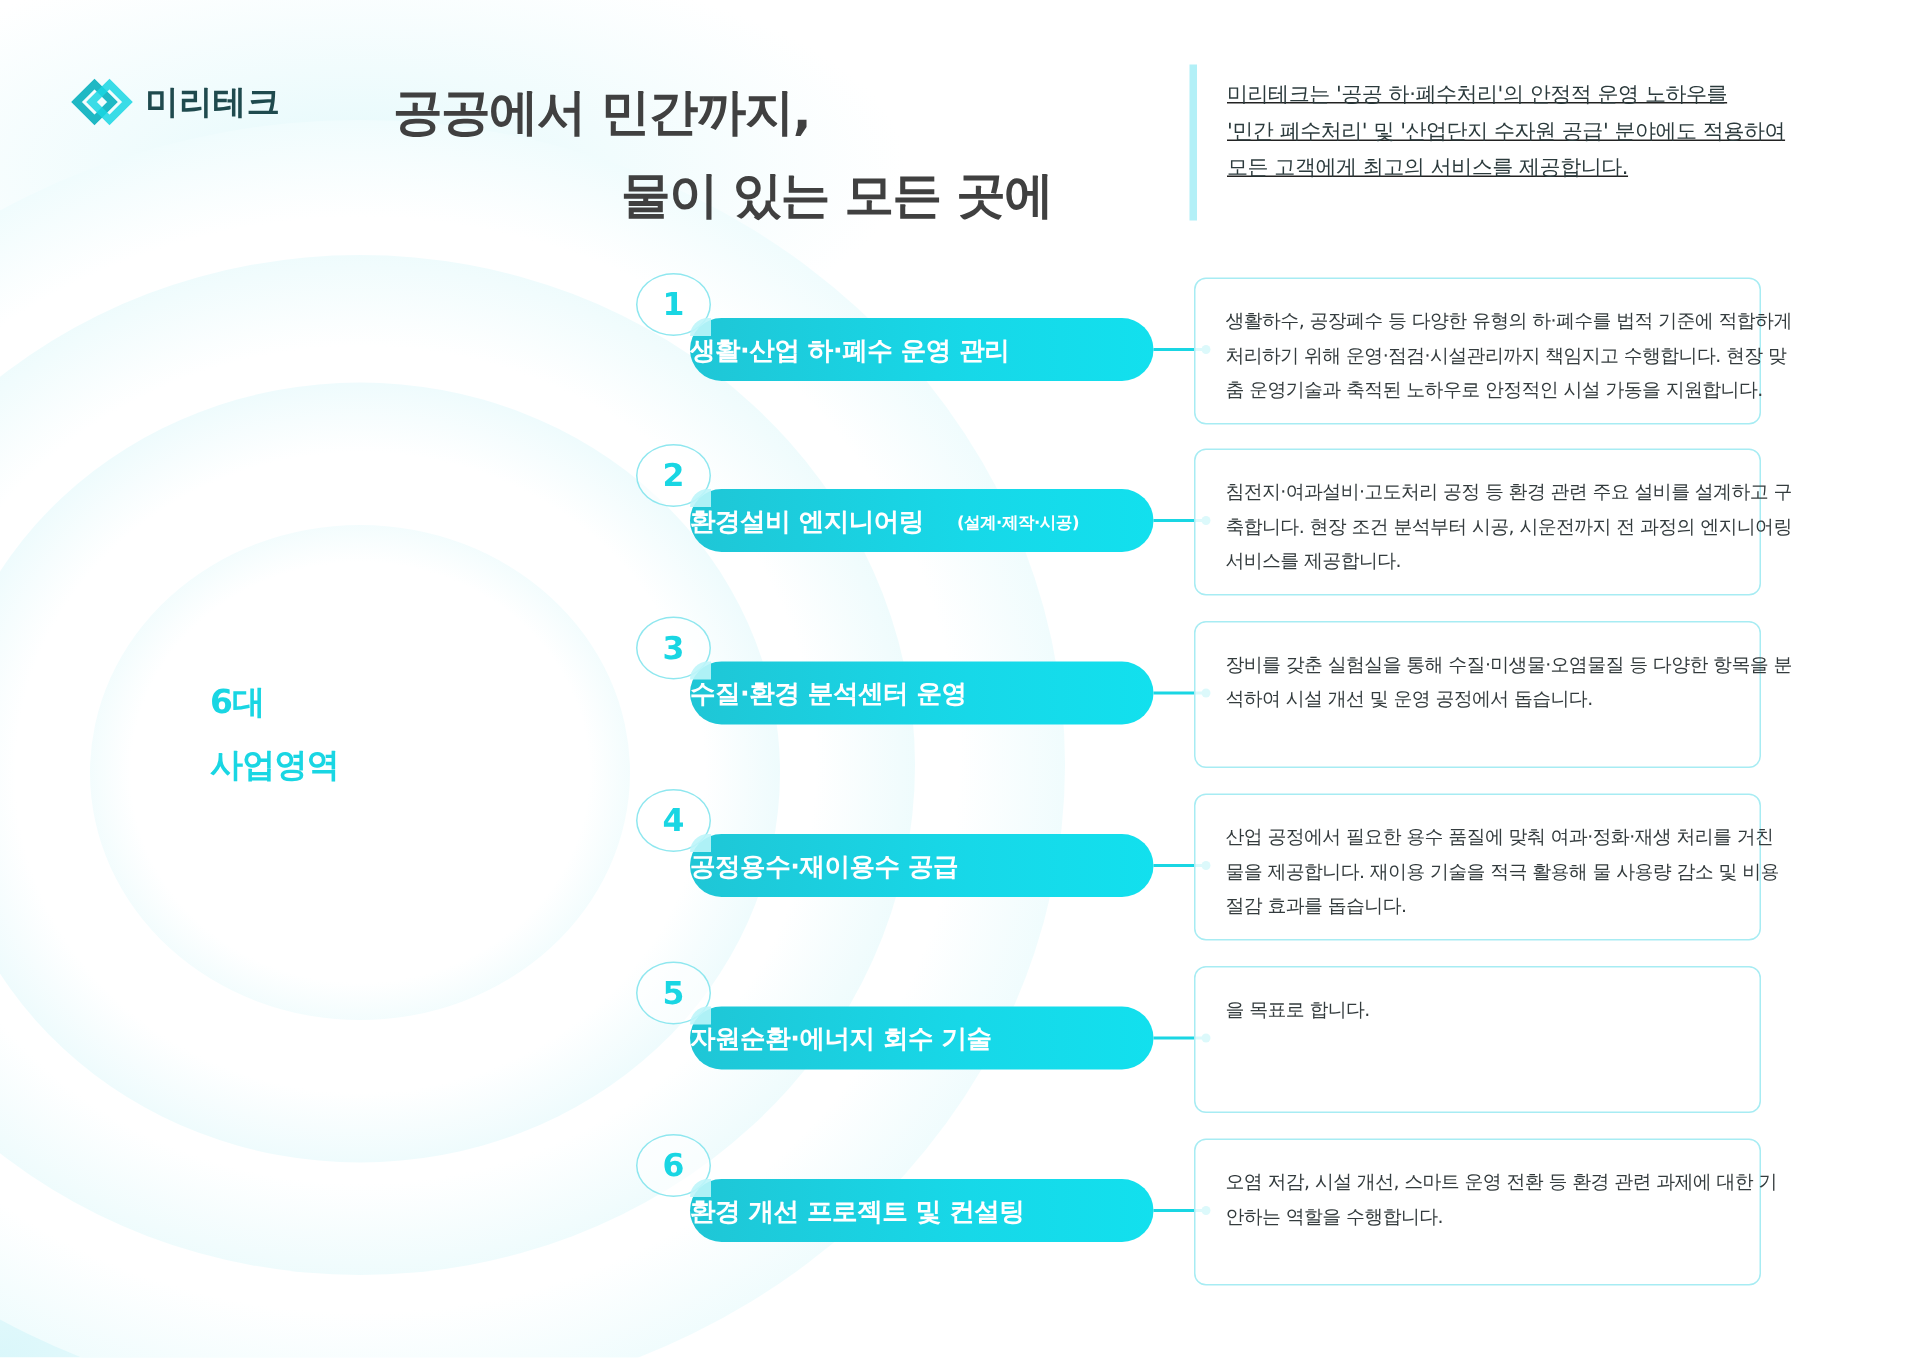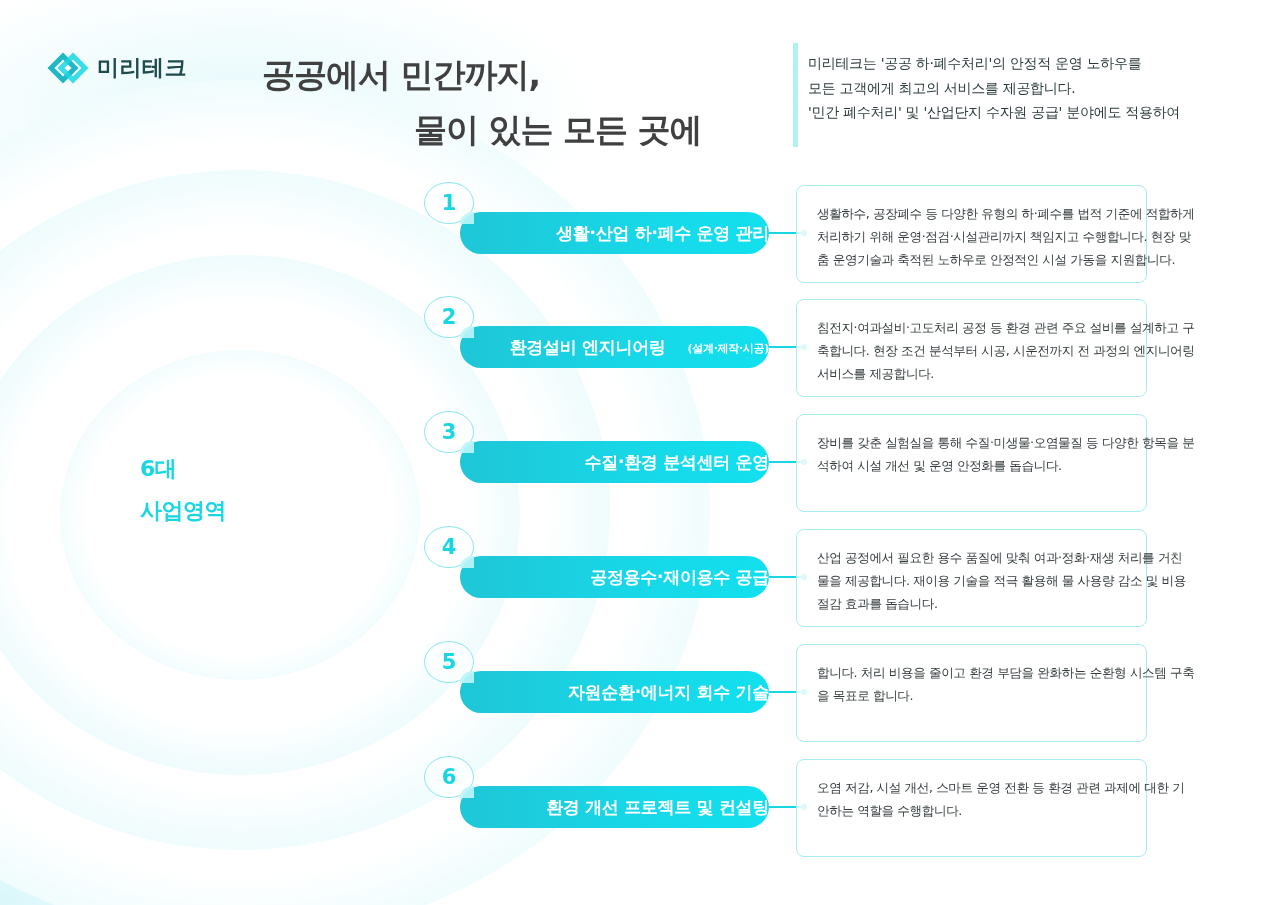--- a/index.html
+++ b/index.html
@@ -48,21 +48,21 @@
       position: absolute; z-index: 2; font-weight: bold; color: #404040;
       font-family: "DejaVu Sans", sans-serif;
       font-size: 33px; letter-spacing: -1px; line-height: 50px;
     }
     .title.l1 { left: 262px; top: 50px; }
     .title.l2 { left: 414px; top: 105px; }
 
     
     .intro {
       position: absolute; left: 793px; top: 43px; width: 450px; height: 104px; z-index: 2;
-      border-left: 5px solid #b2f0f7; padding-left: 10px; padding-top: 8px;
+      border-left: 5px solid #b2f0f7; padding-left: 20px; padding-top: 8px; text-decoration: underline;
     }
     .intro p {
       font-size: 14px; line-height: 24.5px; color: #2b3a3c; white-space: nowrap;
       letter-spacing: -0.3px;
     }
 
     
     .center-label {
       position: absolute; left: 140px; top: 448px; width: 200px; z-index: 2;
       text-align: left; color: #19d6e3; font-weight: bold;
@@ -75,39 +75,39 @@
       position: absolute; left: 424px; top: 0px; width: 50px; height: 42px;
       border: 1.5px solid #8fe7ef; border-radius: 50%;
       background: rgba(255,255,255,0.6);
       display: flex; align-items: center; justify-content: center;
       color: #19d6e3; font-size: 21px; font-weight: bold;
     }
     .pill {
       position: absolute; left: 460px; top: 30px; width: 309px; height: 42px;
       border-radius: 21px;
       background: linear-gradient(90deg, #1fc6d6 0%, #17d8e8 60%, #12e0ee 100%);
-      display: flex; align-items: center; justify-content: flex-end;
+      display: flex; align-items: center; justify-content: flex-start;
       color: #ffffff; font-weight: bold; font-size: 17px; letter-spacing: -0.3px;
       white-space: nowrap;
     }
     .pill .sub { font-size: 11px; font-weight: bold; margin-left: 22px; margin-top: 3px; }
     .overlap {
       position: absolute; left: 460px; top: 30px; width: 14px; height: 12px;
       background: rgba(190,245,250,0.9); border-top-left-radius: 12px;
     }
     .connector {
       position: absolute; left: 769px; top: 50px; width: 36px; height: 1.5px;
       background: #19d6e3;
     }
     .dot {
       position: absolute; left: 801px; top: 47.5px; width: 6px; height: 6px;
       border-radius: 50%; background: #19d6e3;
     }
     .desc-box {
-      position: absolute; left: 796px; top: 3px; width: 351px; height: 98px;
+      position: absolute; left: 796px; top: 3px; width: 378px; height: 98px;
       border: 1.5px solid #a7ecf3; border-radius: 8px;
       background: rgba(255,255,255,0.85);
       padding: 16px 14px 0 20px;
     }
     .desc-box p {
       font-size: 12.6px; line-height: 23px; color: #333b3d;
       letter-spacing: -0.4px; white-space: nowrap;
     }
   </style>
 </head>
@@ -131,22 +131,22 @@
     </svg>
   </span>
   <span class="logo-text">미리테크</span>
 </div>
 
 <div class="title l1">공공에서 민간까지,</div>
 <div class="title l2">물이 있는 모든 곳에</div>
 
 <div class="intro">
   <p>미리테크는 '공공 하·폐수처리'의 안정적 운영 노하우를</p>
+  <p>'민간 폐수처리' 및 '산업단지 수자원 공급' 분야에도 적용하여</p>
   <p>모든 고객에게 최고의 서비스를 제공합니다.</p>
-  <p>'민간 폐수처리' 및 '산업단지 수자원 공급' 분야에도 적용하여</p>
 </div>
 
 <div class="center-label">
   <div>6대</div>
   <div>사업영역</div>
 </div>
 
 <div class="item" style="top:182px;">
   <div class="num-circle">1</div>
   <div class="pill">
@@ -181,21 +181,21 @@
 <div class="item" style="top:411px;">
   <div class="num-circle">3</div>
   <div class="pill">
     <span>수질·환경 분석센터 운영</span>
   </div>
   <div class="overlap"></div>
   <div class="connector"></div>
   <div class="dot"></div>
   <div class="desc-box">
     <p>장비를 갖춘 실험실을 통해 수질·미생물·오염물질 등 다양한 항목을 분</p>
-    <p>석하여 시설 개선 및 운영 안정화를 돕습니다.</p>
+    <p>석하여 시설 개선 및 운영 공정에서 돕습니다.</p>
   </div>
 </div>
 
 <div class="item" style="top:526px;">
   <div class="num-circle">4</div>
   <div class="pill">
     <span>공정용수·재이용수 공급</span>
   </div>
   <div class="overlap"></div>
   <div class="connector"></div>
@@ -209,21 +209,20 @@
 
 <div class="item" style="top:641px;">
   <div class="num-circle">5</div>
   <div class="pill">
     <span>자원순환·에너지 회수 기술</span>
   </div>
   <div class="overlap"></div>
   <div class="connector"></div>
   <div class="dot"></div>
   <div class="desc-box">
-    <p>합니다. 처리 비용을 줄이고 환경 부담을 완화하는 순환형 시스템 구축</p>
     <p>을 목표로 합니다.</p>
   </div>
 </div>
 
 <div class="item" style="top:756px;">
   <div class="num-circle">6</div>
   <div class="pill">
     <span>환경 개선 프로젝트 및 컨설팅</span>
   </div>
   <div class="overlap"></div>

